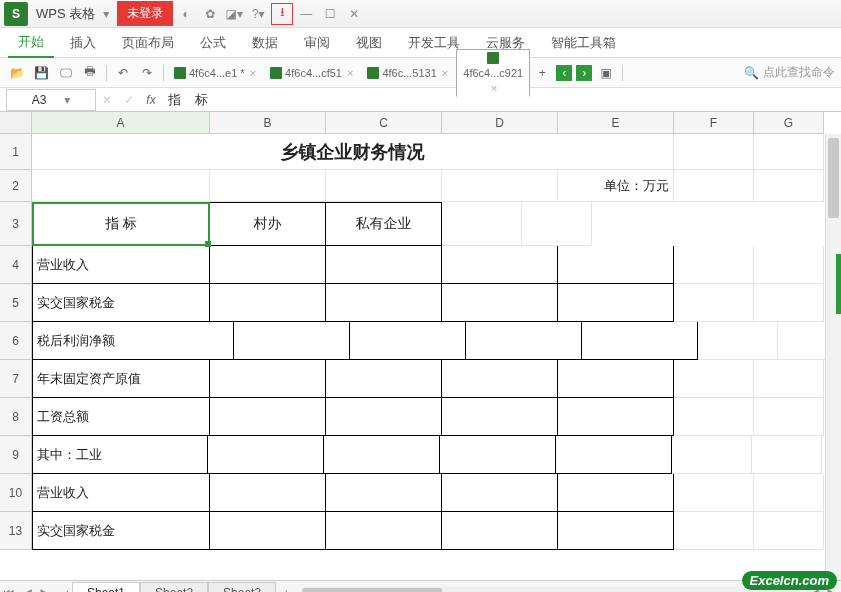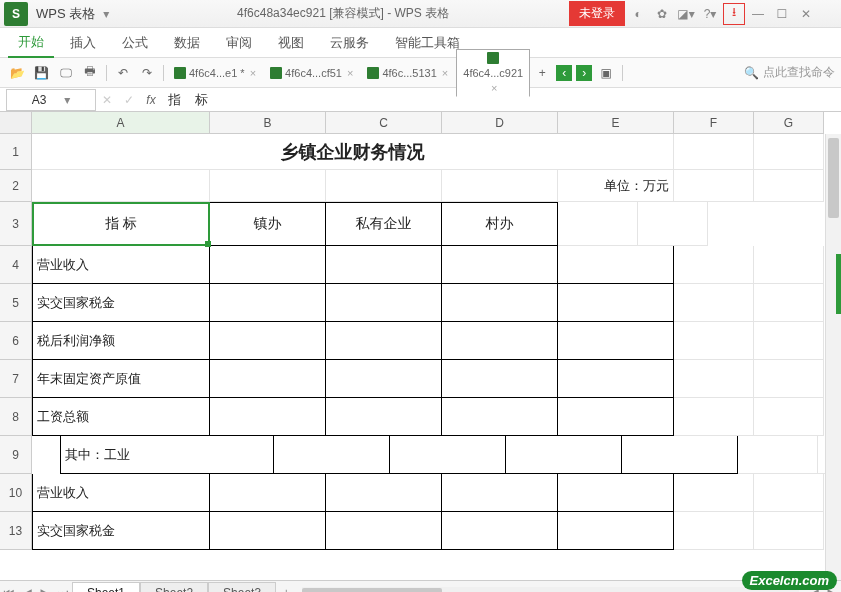--- a/index.html
+++ b/index.html
@@ -53,41 +53,42 @@
 .logo{position:absolute;right:4px;bottom:2px;background:#1b8a2e;color:#fff;padding:2px 8px;border-radius:10px;font-style:italic;font-size:13px;font-weight:bold;}
 .greenbar{position:absolute;right:0;top:254px;width:5px;height:60px;background:#2e9a3a;}
 </style>
 </head>
 <body>
 
 <div class="titlebar">
   <div class="app-badge">S</div>
   <div class="app-name">WPS 表格</div>
   <span class="win-btn">▾</span>
-  <div class="tb-center">4f6c48a34ec921 [兼容模式] - WPS 表格</div>
   <div class="tb-right">
     <button class="login-btn">未登录</button>
     <span class="win-btn">◐</span>
     <span class="win-btn">✿</span>
     <span class="win-btn">◪▾</span>
     <span class="win-btn">?▾</span>
     <span class="win-btn" style="border:1px solid #e53935;color:#e53935;">⭳</span>
     <span class="win-btn">—</span>
     <span class="win-btn">☐</span>
     <span class="win-btn">✕</span>
   </div>
 </div>
 
 <div class="menubar" id="menubar">
     <div class="menu-item active">开始</div>
     <div class="menu-item">插入</div>
+    <div class="menu-item">页面布局</div>
     <div class="menu-item">公式</div>
     <div class="menu-item">数据</div>
     <div class="menu-item">审阅</div>
     <div class="menu-item">视图</div>
+    <div class="menu-item">开发工具</div>
     <div class="menu-item">云服务</div>
     <div class="menu-item">智能工具箱</div>
   </div>
 
 <div class="toolbar">
   <span class="tool-icn" style="color:#d68b00">📂</span>
   <span class="tool-icn" style="color:#2a6fc9">💾</span>
   <span class="tool-icn">🖵</span>
   <span class="tool-icn">🖶</span>
   <span class="sep"></span>
@@ -172,23 +173,22 @@
         <div class="cell " style="width: 178px; height: 32px;"></div>
         <div class="cell " style="width: 116px; height: 32px;"></div>
         <div class="cell " style="width: 116px; height: 32px;"></div>
         <div class="cell " style="width: 116px; height: 32px;"></div>
         <div class="cell " style="width: 116px; height: 32px; justify-content: flex-end;">单位：万元</div>
         <div class="cell " style="width: 80px; height: 32px;"></div>
         <div class="cell " style="width: 70px; height: 32px;"></div>
       </div>
       <div class="row">
         <div class="cell hdr b-t b-b b-l b-r" style="width: 178px; height: 44px;">指         标</div>
-        <div class="cell hdr b-t b-b b-r" style="width: 116px; height: 44px;">镇办</div>
+        <div class="cell hdr b-t b-b b-r" style="width: 116px; height: 44px;">村办</div>
         <div class="cell hdr b-t b-b b-r" style="width: 116px; height: 44px;">私有企业</div>
-        <div class="cell hdr b-t b-b b-r" style="width: 116px; height: 44px;">村办</div>
         <div class="cell " style="width: 80px; height: 44px;"></div>
         <div class="cell " style="width: 70px; height: 44px;"></div>
       </div>
       <div class="row">
         <div class="cell b-b b-l b-r" style="width: 178px; height: 38px;">营业收入</div>
         <div class="cell b-b b-r" style="width: 116px; height: 38px;"></div>
         <div class="cell b-b b-r" style="width: 116px; height: 38px;"></div>
         <div class="cell b-b b-r" style="width: 116px; height: 38px;"></div>
         <div class="cell b-b b-r" style="width: 116px; height: 38px;"></div>
         <div class="cell " style="width: 80px; height: 38px;"></div>
@@ -197,21 +197,21 @@
       <div class="row">
         <div class="cell b-b b-l b-r" style="width: 178px; height: 38px;">实交国家税金</div>
         <div class="cell b-b b-r" style="width: 116px; height: 38px;"></div>
         <div class="cell b-b b-r" style="width: 116px; height: 38px;"></div>
         <div class="cell b-b b-r" style="width: 116px; height: 38px;"></div>
         <div class="cell b-b b-r" style="width: 116px; height: 38px;"></div>
         <div class="cell " style="width: 80px; height: 38px;"></div>
         <div class="cell " style="width: 70px; height: 38px;"></div>
       </div>
       <div class="row">
-        <div class="cell b-b b-l b-r" style="width: 178px; height: 38px;">税后利润净额</div>
+        <div class="cell b-b b-l b-r" style="width: 202px; height: 38px;">税后利润净额</div>
         <div class="cell b-b b-r" style="width: 116px; height: 38px;"></div>
         <div class="cell b-b b-r" style="width: 116px; height: 38px;"></div>
         <div class="cell b-b b-r" style="width: 116px; height: 38px;"></div>
         <div class="cell b-b b-r" style="width: 116px; height: 38px;"></div>
         <div class="cell " style="width: 80px; height: 38px;"></div>
         <div class="cell " style="width: 70px; height: 38px;"></div>
       </div>
       <div class="row">
         <div class="cell b-b b-l b-r" style="width: 178px; height: 38px;">年末固定资产原值</div>
         <div class="cell b-b b-r" style="width: 116px; height: 38px;"></div>
@@ -224,21 +224,21 @@
       <div class="row">
         <div class="cell b-b b-l b-r" style="width: 178px; height: 38px;">工资总额</div>
         <div class="cell b-b b-r" style="width: 116px; height: 38px;"></div>
         <div class="cell b-b b-r" style="width: 116px; height: 38px;"></div>
         <div class="cell b-b b-r" style="width: 116px; height: 38px;"></div>
         <div class="cell b-b b-r" style="width: 116px; height: 38px;"></div>
         <div class="cell " style="width: 80px; height: 38px;"></div>
         <div class="cell " style="width: 70px; height: 38px;"></div>
       </div>
       <div class="row">
-        <div class="cell b-b b-l b-r" style="width: 214px; height: 38px; margin-left: 28px;">其中：工业</div>
+        <div class="cell b-b b-l b-r" style="width: 176px; height: 38px;">其中：工业</div>
         <div class="cell b-b b-r" style="width: 116px; height: 38px;"></div>
         <div class="cell b-b b-r" style="width: 116px; height: 38px;"></div>
         <div class="cell b-b b-r" style="width: 116px; height: 38px;"></div>
         <div class="cell b-b b-r" style="width: 116px; height: 38px;"></div>
         <div class="cell " style="width: 80px; height: 38px;"></div>
         <div class="cell " style="width: 70px; height: 38px;"></div>
       </div>
       <div class="row">
         <div class="cell b-b b-l b-r" style="width: 178px; height: 38px;">营业收入</div>
         <div class="cell b-b b-r" style="width: 116px; height: 38px;"></div>

